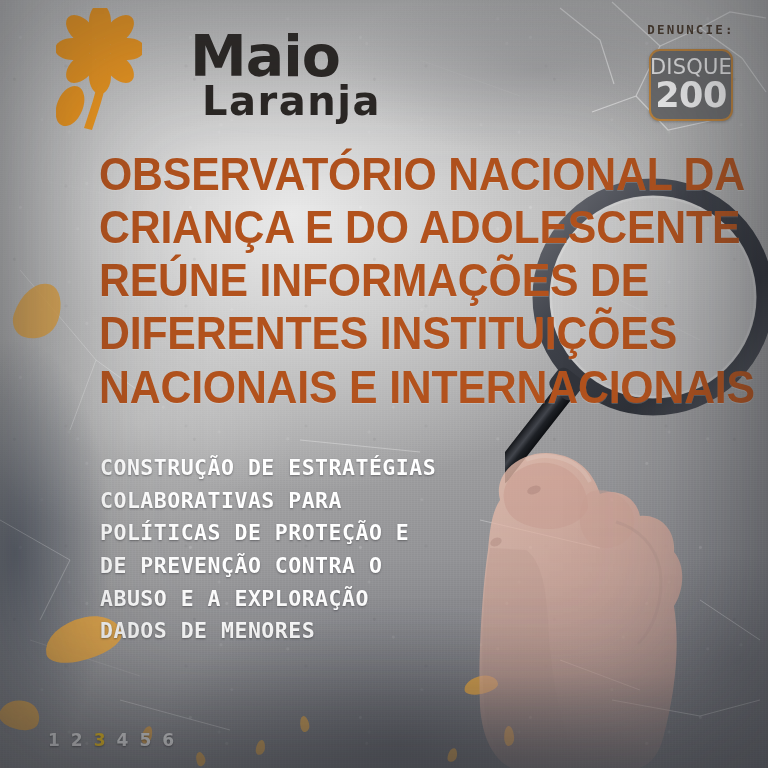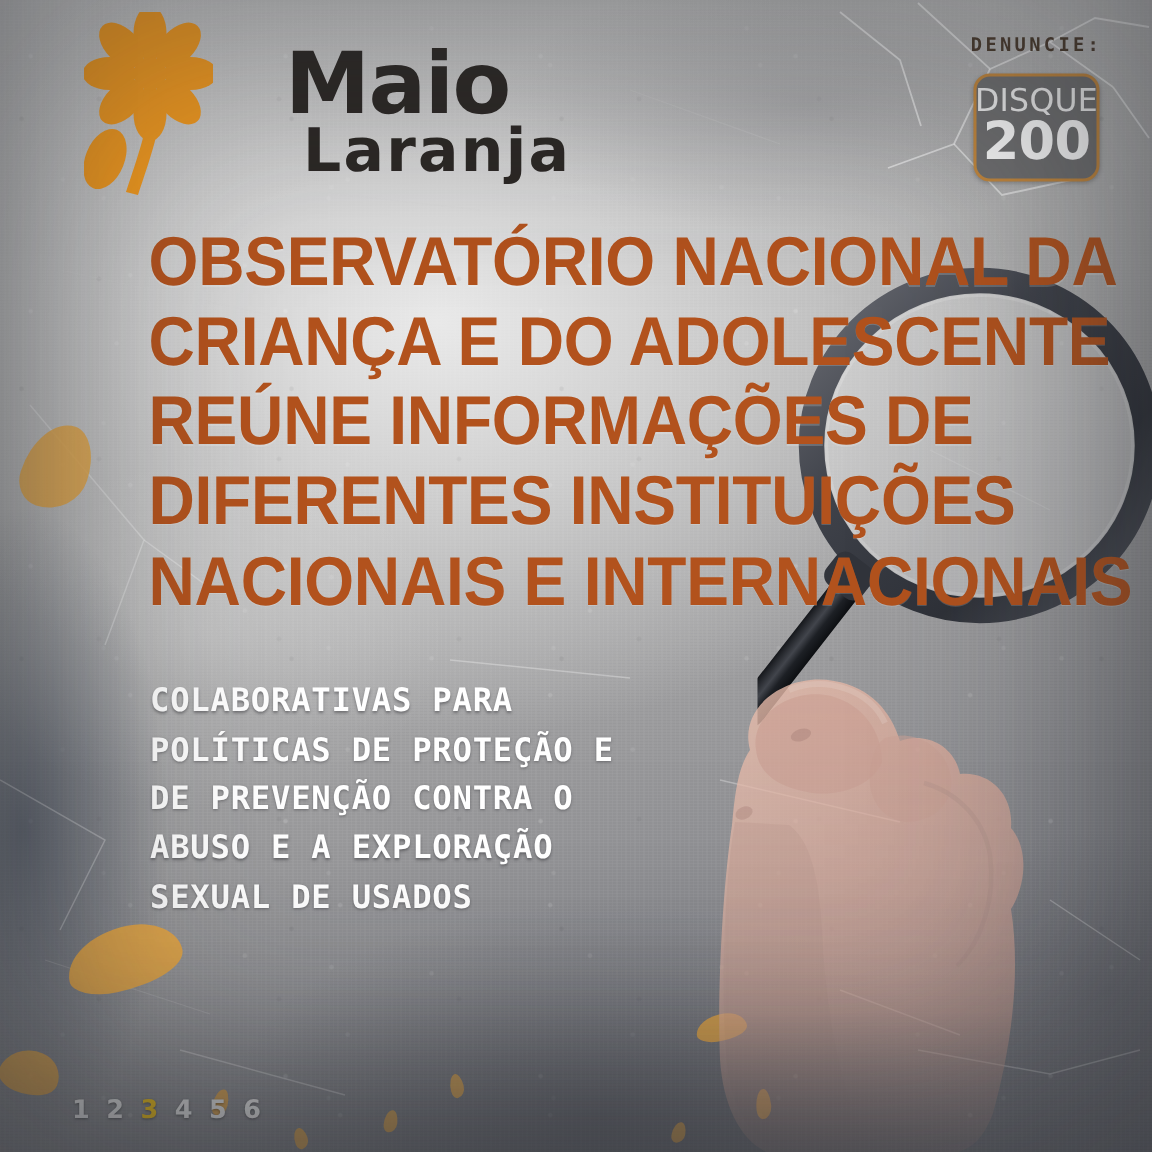--- a/index.html
+++ b/index.html
@@ -274,25 +274,26 @@
 
   <div class="headline">
     <span class="hl">OBSERVATÓRIO NACIONAL DA</span>
     <span class="hl">CRIANÇA E DO ADOLESCENTE</span>
     <span class="hl">REÚNE INFORMAÇÕES DE</span>
     <span class="hl">DIFERENTES INSTITUIÇÕES</span>
     <span class="hl">NACIONAIS E INTERNACIONAIS</span>
   </div>
 
   <div class="bodycopy">
+    <span class="bl">CONSTRUÇÃO DE ESTRATÉGIAS</span>
     <span class="bl">COLABORATIVAS PARA</span>
     <span class="bl">POLÍTICAS DE PROTEÇÃO E</span>
     <span class="bl">DE PREVENÇÃO CONTRA O</span>
     <span class="bl">ABUSO E A EXPLORAÇÃO</span>
-    <span class="bl">SEXUAL DE USADOS</span>
+    <span class="bl">DADOS DE MENORES</span>
   </div>
 
   <div class="pagination">
     <span>1</span>
     <span>2</span>
     <span class="active">3</span>
     <span>4</span>
     <span>5</span>
     <span>6</span>
   </div>

